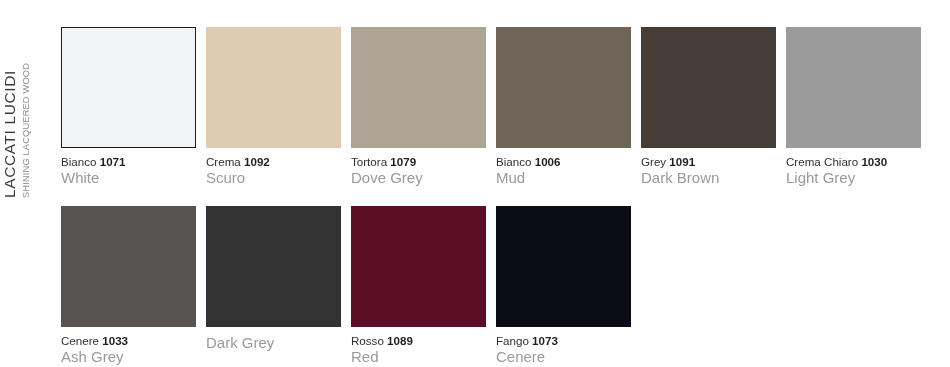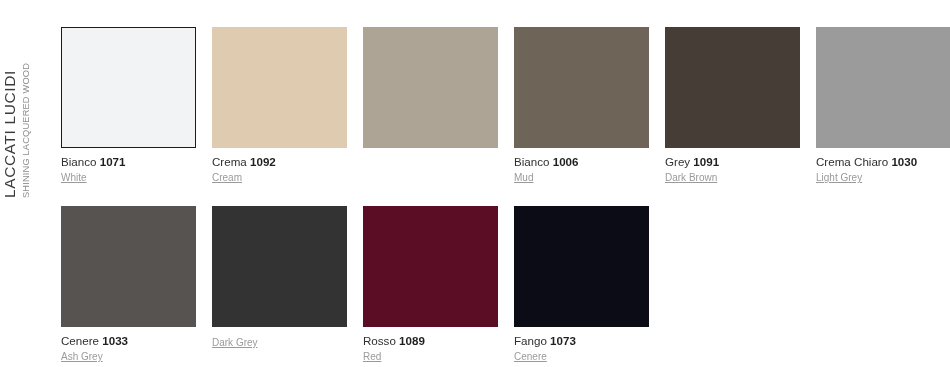--- a/index.html
+++ b/index.html
@@ -72,21 +72,21 @@
     width: 880px;
   }
   .row {
     display: flex;
     flex-direction: row;
     align-items: flex-start;
     margin-bottom: 21px;
   }
   .cell {
     width: 135px;
-    margin-right: 16px;
+    margin-right: 10px;
     position: relative;
   }
   .cell.empty .chip,
   .cell.empty .caption {
     visibility: hidden;
   }
   .chip {
     width: 135px;
     height: 121px;
     display: block;
@@ -103,26 +103,25 @@
     font-size: 11.6px;
     color: #2f2f2f;
     white-space: nowrap;
     line-height: 14px;
   }
   .cap-it .code {
     font-weight: bold;
     color: #1f1f1f;
   }
   .cap-en {
-    font-size: 10px;
+    font-size: 15px;
     color: #9a9a9a;
     white-space: nowrap;
     line-height: 15px;
     padding-top: 1px;
-    text-decoration: underline;
   }
 </style>
 </head>
 <body>
 
 <div id="page">
 
   <div class="vertical-label">
     <div class="vl-inner">
       <div class="vl-title">LACCATI LUCIDI</div>
@@ -136,25 +135,29 @@
           <div class="chip bordered" style="background: rgb(241, 243, 245);"></div>
           <div class="caption">
             <div class="cap-it"><span>Bianco</span> <span class="code">1071</span></div>
             <div class="cap-en">White</div>
           </div>
         </div>
         <div class="cell">
           <div class="chip" style="background: rgb(223, 203, 176);"></div>
           <div class="caption">
             <div class="cap-it"><span>Crema</span> <span class="code">1092</span></div>
-            <div class="cap-en">Cream</div>
+            <div class="cap-en">Scuro</div>
           </div>
         </div>
         <div class="cell">
           <div class="chip" style="background: rgb(173, 164, 149);"></div>
+          <div class="caption">
+            <div class="cap-it"><span>Tortora</span> <span class="code">1079</span></div>
+            <div class="cap-en">Dove Grey</div>
+          </div>
         </div>
         <div class="cell">
           <div class="chip" style="background: rgb(110, 100, 88);"></div>
           <div class="caption">
             <div class="cap-it"><span>Bianco</span> <span class="code">1006</span></div>
             <div class="cap-en">Mud</div>
           </div>
         </div>
         <div class="cell">
           <div class="chip" style="background: rgb(70, 61, 54);"></div>

